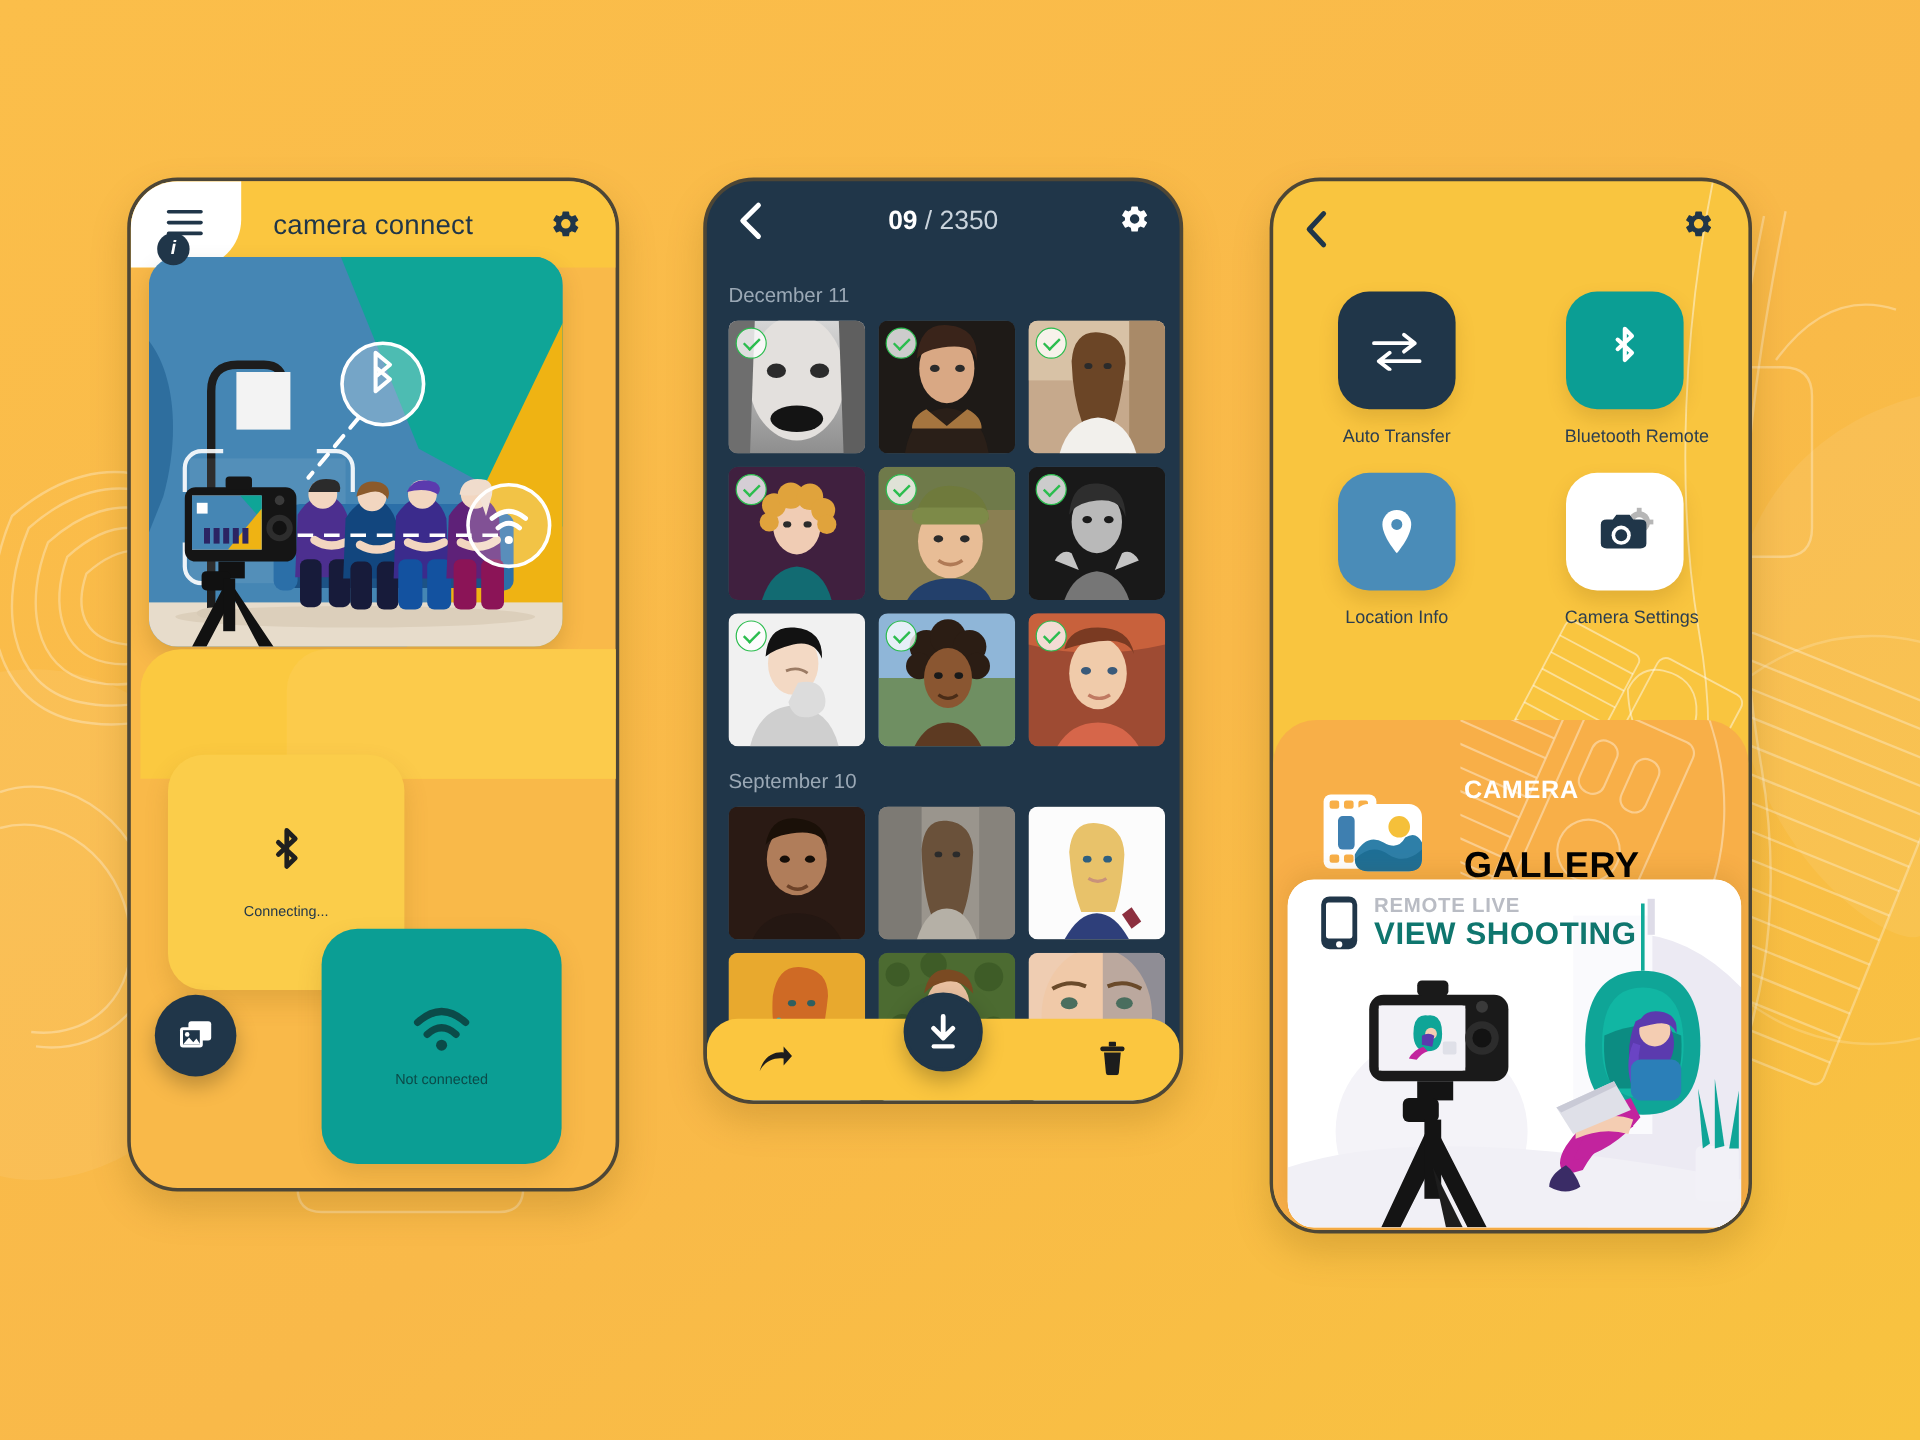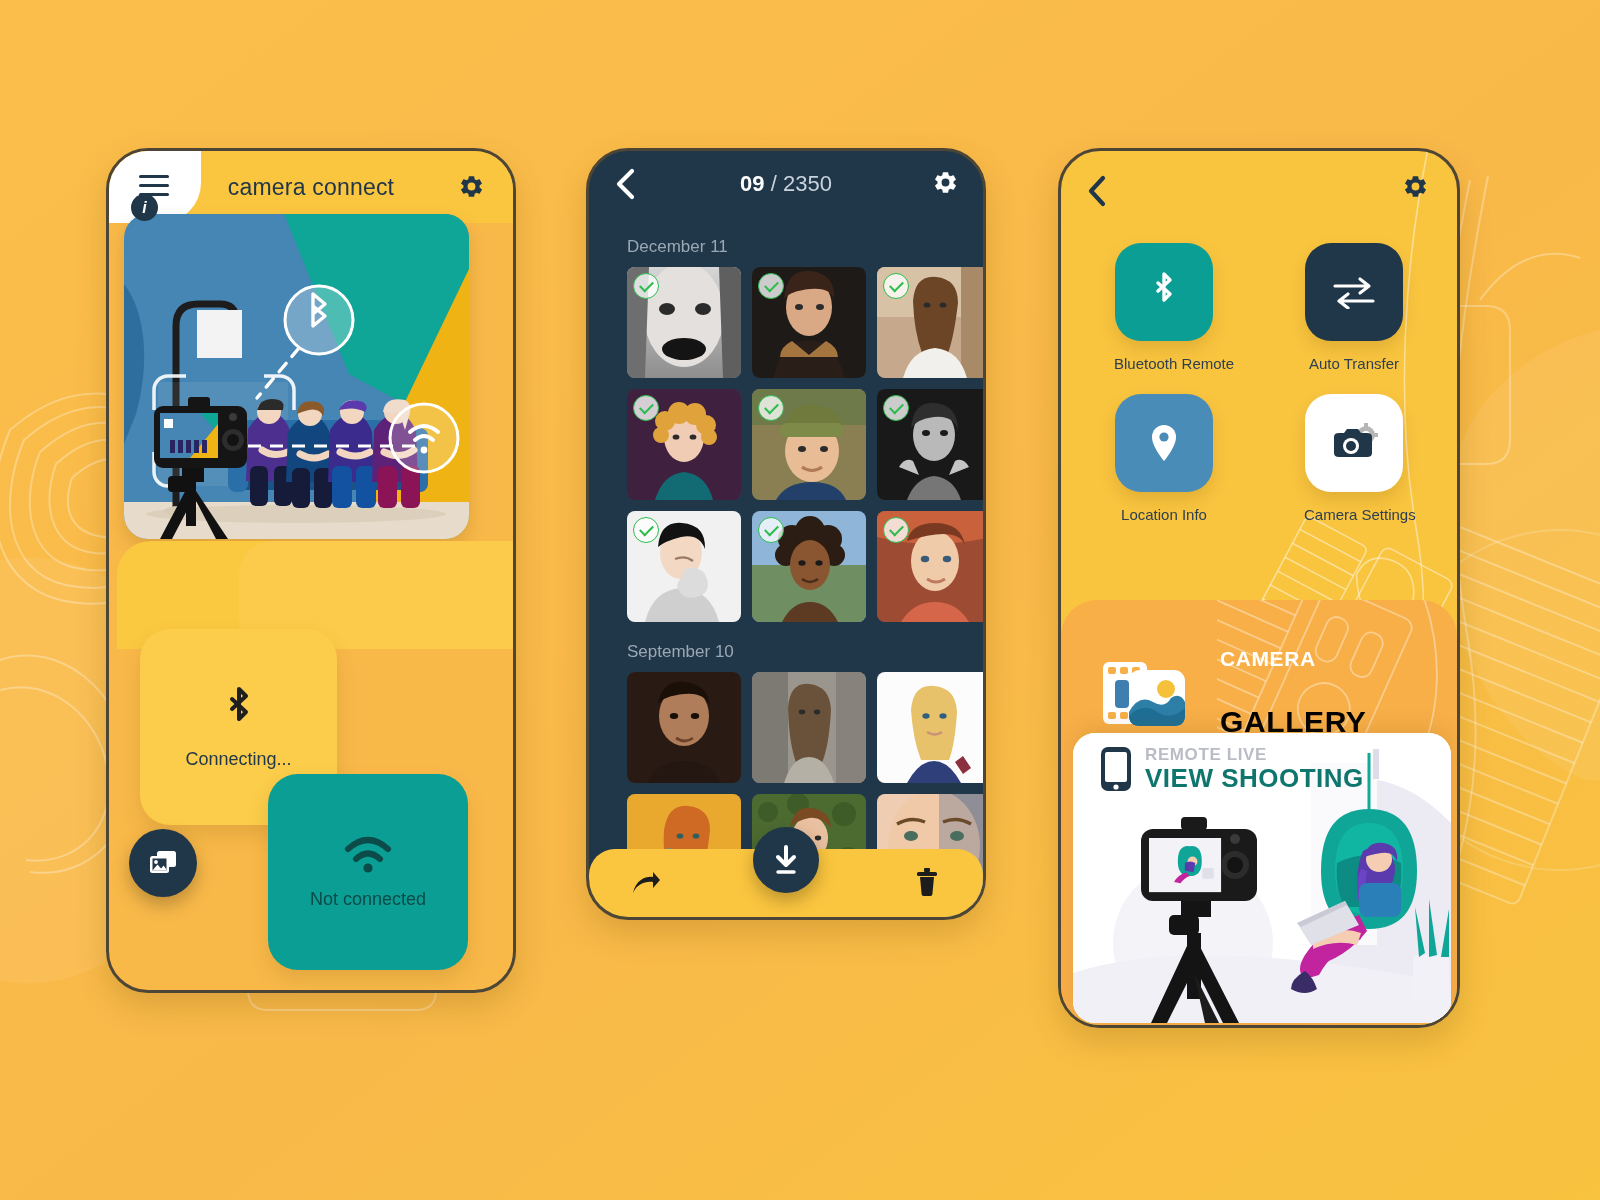--- a/index.html
+++ b/index.html
@@ -62,39 +62,39 @@
     background:#203649;color:#fff;font-size:16px;font-weight:bold;font-style:italic;
     text-align:center;line-height:27px;z-index:6;cursor:pointer;
   }
   .tile{
     position:absolute;border-radius:30px;display:flex;flex-direction:column;
     align-items:center;justify-content:center;z-index:5;cursor:pointer;
     box-shadow:0 10px 20px rgba(120,80,10,.16);
   }
   #bt-tile{left:31px;top:478px;width:197px;height:196px;background:#FBCD4A;}
   #wifi-tile{left:159px;top:623px;width:200px;height:196px;background:#0B9E94;}
-  .tile-label{font-size:18px;color:#24384a;margin-top:16px;}
+  .tile-label{font-size:12px;color:#24384a;margin-top:16px;}
   #wifi-tile .tile-label{color:#0b4b49;}
   .fab{
     position:absolute;border-radius:50%;background:#203649;
     display:flex;align-items:center;justify-content:center;z-index:8;cursor:pointer;
     box-shadow:0 8px 18px rgba(0,0,0,.25);
   }
   #gallery-fab{left:20px;top:678px;width:68px;height:68px;}
 
   
   .p2-header{position:absolute;left:0;top:0;width:100%;height:66px;z-index:4;}
   .p2-back{position:absolute;left:22px;top:16px;width:32px;height:34px;cursor:pointer;z-index:5;}
   .p2-count{
     position:absolute;left:0;top:0;width:100%;height:66px;line-height:66px;
     text-align:center;font-size:22px;color:#c9d3dc;z-index:4;
   }
   .p2-count b{color:#ffffff;font-weight:bold;}
   .p2-gear{position:absolute;right:24px;top:18px;width:27px;height:27px;z-index:5;cursor:pointer;}
-  .p2-scroll{position:absolute;left:0;top:66px;width:100%;height:814px;overflow:hidden;z-index:2;padding-left:20px;}
+  .p2-scroll{position:absolute;left:0;top:66px;width:100%;height:814px;overflow:hidden;z-index:2;}
   .date-label{color:#9aa8b5;font-size:17px;margin:20px 0 10px 18px;}
   .grid{display:grid;grid-template-columns:repeat(3,114px);gap:11px;padding-left:18px;}
   .thumb{
     position:relative;width:114px;height:111px;border-radius:8px;overflow:hidden;cursor:pointer;
     background:#3a4a58;
   }
   .thumb svg{display:block;width:100%;height:100%;}
   .check{
     position:absolute;left:6px;top:6px;width:26px;height:26px;border-radius:50%;
     background:rgba(255,255,255,.78);border:1.5px solid #2bbd4e;
@@ -698,35 +698,35 @@
           <line x1="0" y1="144" x2="70" y2="144"></line>
         <rect x="84" y="-10" width="80" height="180" rx="8"></rect>
       </g>
       <path d="M300 430 q10 -20 30 -16 q26 6 28 30 q2 30 -26 34 q-30 2 -32 -48z"></path>
     </g>
   </svg>
 
   <div class="feat-grid">
     <div class="feat-row">
       <div class="feat">
-        <div class="sq" style="background:#0B9E94">
-          <svg width="28" height="42" viewBox="0 0 28 42">
-            <path d="M8 12 L20 23 L14 29 V3 L20 9 L8 20" stroke="#ffffff" stroke-width="3.4" fill="none" stroke-linejoin="round" stroke-linecap="round"></path>
-          </svg>
-        </div>
-        <div class="cap">Bluetooth Remote</div>
-      </div>
-      <div class="feat">
         <div class="sq" style="background:#203649">
           <svg width="46" height="34" viewBox="0 0 46 34">
             <path d="M4 11 H36 M29 4 L38 11 L29 18" stroke="#ffffff" stroke-width="3.2" fill="none" stroke-linecap="round" stroke-linejoin="round"></path>
             <path d="M42 26 H10 M17 19 L8 26 L17 33" stroke="#ffffff" stroke-width="3.2" fill="none" stroke-linecap="round" stroke-linejoin="round"></path>
           </svg>
         </div>
         <div class="cap">Auto Transfer</div>
+      </div>
+      <div class="feat">
+        <div class="sq" style="background:#0B9E94">
+          <svg width="28" height="42" viewBox="0 0 28 42">
+            <path d="M8 12 L20 23 L14 29 V3 L20 9 L8 20" stroke="#ffffff" stroke-width="3.4" fill="none" stroke-linejoin="round" stroke-linecap="round"></path>
+          </svg>
+        </div>
+        <div class="cap">Bluetooth Remote</div>
       </div>
     </div>
     <div class="feat-row">
       <div class="feat">
         <div class="sq" style="background:#4A8CB8">
           <svg width="30" height="40" viewBox="0 0 30 40">
             <path d="M15 2 a12 12 0 0 1 12 12 c0 10 -12 24 -12 24 S3 24 3 14 A12 12 0 0 1 15 2z" fill="#ffffff"></path>
             <circle cx="15" cy="14" r="4.6" fill="#4A8CB8"></circle>
           </svg>
         </div>

